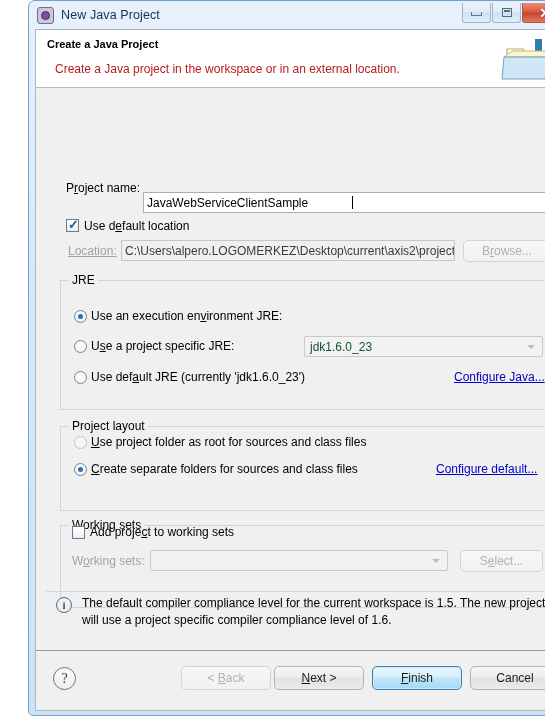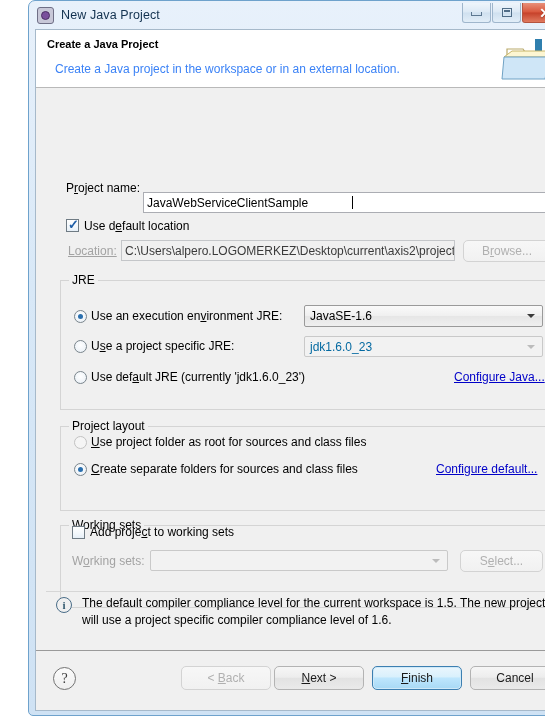--- a/index.html
+++ b/index.html
@@ -140,21 +140,21 @@
     position: absolute;
     left: 11px; top: 8px;
     font-size: 11px;
     font-weight: bold;
     color: #000000;
   }
   .header-sub {
     position: absolute;
     left: 19px; top: 32px;
     font-size: 12px;
-    color: #3b82f6;
+    color: #b91c1c;
   }
   .header-icon {
     position: absolute;
     right: 10px; top: 5px;
     width: 56px; height: 48px;
   }
 
   
   .body {
     position: relative;
@@ -273,21 +273,21 @@
     color: #000;
     display: flex;
     align-items: center;
     padding-left: 5px;
     white-space: nowrap;
     overflow: hidden;
   }
   .combo.disabled {
     border-color: #c9c9c9;
     background: #f2f2f2;
-    color: #0369a1;
+    color: #14532d;
   }
   .combo .arrow {
     position: absolute;
     right: 7px; top: 50%;
     margin-top: -2px;
     width: 0; height: 0;
     border-left: 4px solid transparent;
     border-right: 4px solid transparent;
     border-top: 4px solid #3a3a3a;
   }
@@ -435,24 +435,20 @@
       <div class="group" style="left:24px; top:192px; width:497px; height:130px;">
         <div class="group-title">JRE</div>
       </div>
 
       <div class="radio" style="left:38px; top:222px;">
         <span class="dot"></span>
       </div>
       <div class="row-label" style="left:55px; top:221px;">
         Use an execution en<span class="u">v</span>ironment JRE:
       </div>
-      <div class="combo" style="left:268px; top:217px; width:239px; height:22px;">
-        <span>JavaSE-1.6</span>
-        <span class="arrow"></span>
-      </div>
 
       <div class="radio" style="left:38px; top:252px;"></div>
       <div class="row-label" style="left:55px; top:251px;">
         U<span class="u">s</span>e a project specific JRE:
       </div>
       <div class="combo disabled" style="left:268px; top:248px; width:239px; height:21px;">
         <span>jdk1.6.0_23</span>
         <span class="arrow"></span>
       </div>
 

